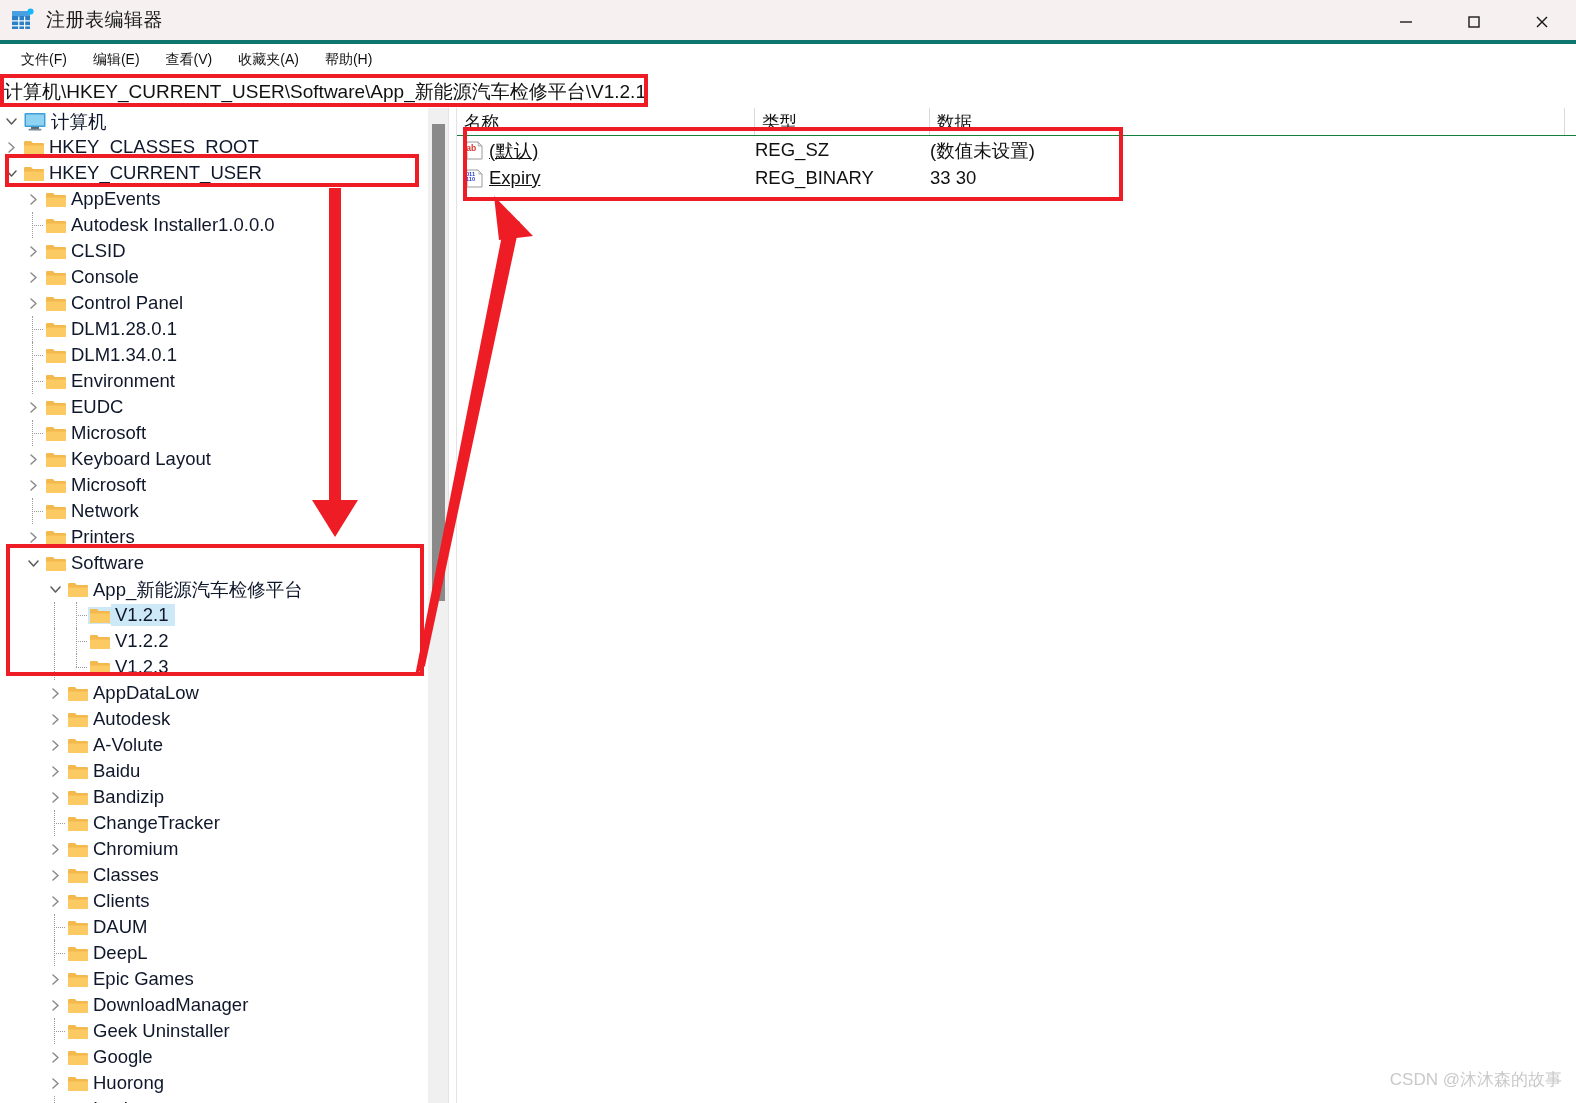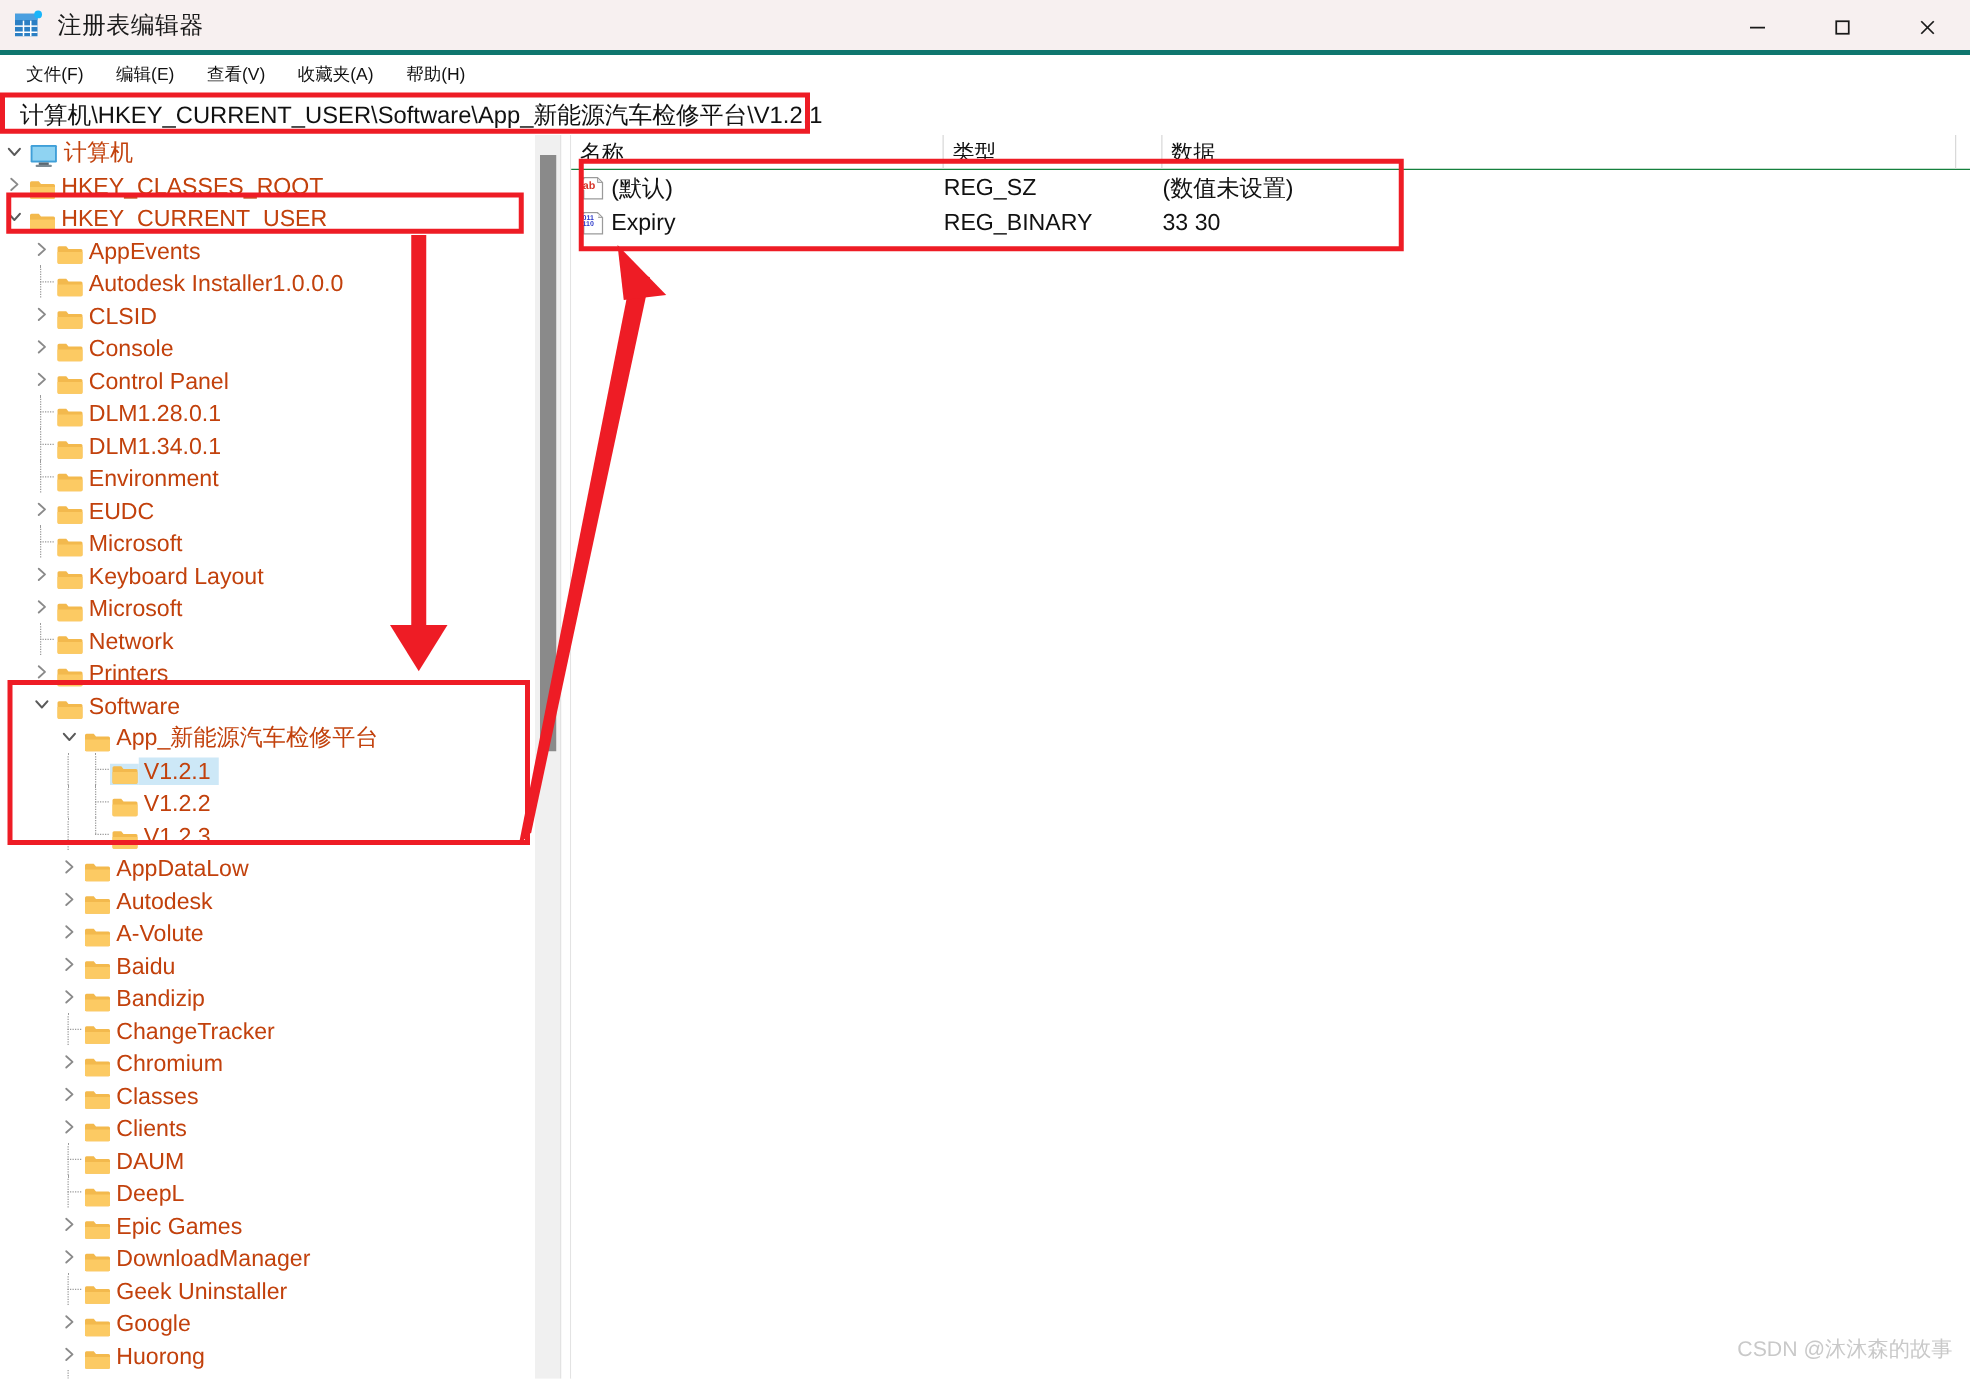--- a/index.html
+++ b/index.html
@@ -61,45 +61,45 @@
 
   
   .addressbar {
     position: absolute; left: 0; top: 77px;
     width: 1576px; height: 30px;
     background: #ffffff;
     display: flex; align-items: center;
   }
   .addressbar-text {
     font-size: 19px; color: #111;
-    padding-left: 16px;
+    padding-left: 4px;
     white-space: nowrap;
   }
 
   
   .content {
     position: absolute; left: 0; top: 108px;
     width: 1576px; height: 995px;
     background: #ffffff;
   }
 
   
   .tree-pane {
     position: absolute; left: 0; top: 0;
     width: 428px; height: 995px;
     background: #ffffff;
     overflow: hidden;
   }
   .tree-row {
     position: relative;
     height: 26px;
-    display: flex; align-items: flex-end;
+    display: flex; align-items: center;
     white-space: nowrap;
     font-size: 18.5px;
-    color: #c2410c;
+    color: #0f172a;
   }
   .tree-row .label { padding-left: 4px; padding-right: 6px; }
   .tree-row.selected .label {
     background: #cde8f7;
   }
   .tree-row.selected .folder-wrap { background: #cde8f7; }
   .twisty {
     width: 22px; height: 26px; flex: none;
     display: flex; align-items: center; justify-content: center;
     color: #767676;
@@ -188,21 +188,21 @@
   .val-col.c1 { width: 298px; }
   .val-col.c2 { width: 175px; }
   .val-col.c3 { width: 635px; }
   .val-col.c4 { width: 10px; border-right: none; }
   .val-row {
     height: 28px;
     display: flex; align-items: center;
     font-size: 18.5px; color: #111;
   }
   .val-cell { white-space: nowrap; overflow: hidden; }
-  .val-cell.n { width: 298px; display: flex; align-items: center; padding-left: 7px; }
+  .val-cell.n { width: 298px; display: flex; align-items: center; padding-left: 7px; text-decoration: underline; }
   .val-cell.t { width: 175px; }
   .val-cell.d { width: 635px; }
   .reg-icon { width: 21px; height: 21px; flex: none; margin-right: 4px; position: relative; }
 
   
   .anno-box {
     position: absolute;
     border: 4px solid #ee1c25;
     pointer-events: none;
   }

